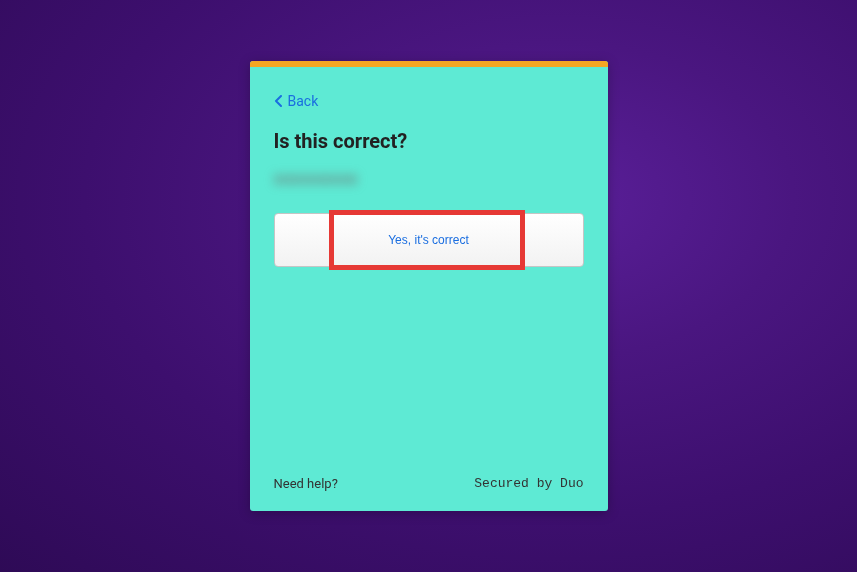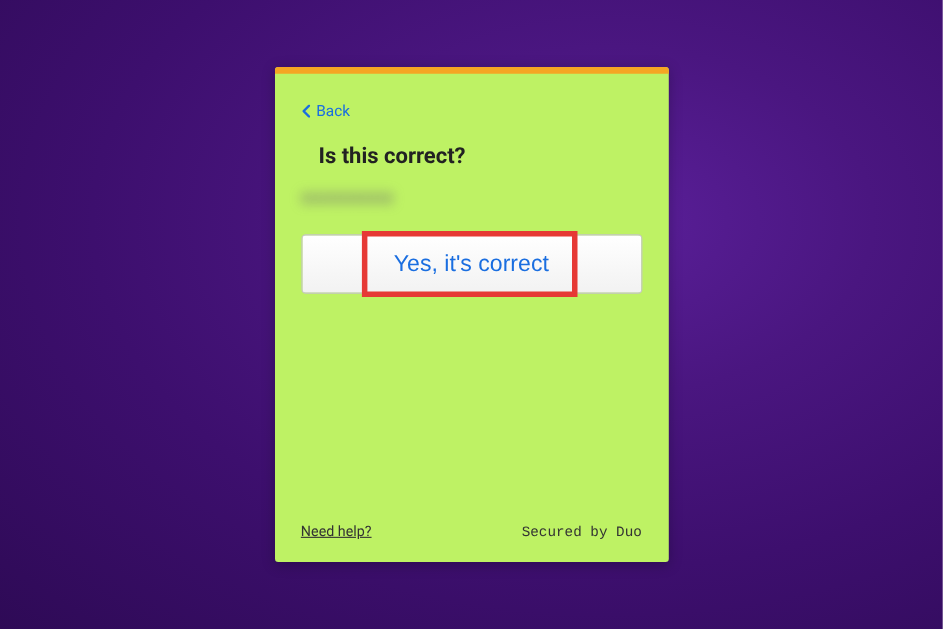--- a/index.html
+++ b/index.html
@@ -13,21 +13,21 @@
       background: radial-gradient(ellipse at 65% 35%, #5a1f99 0%, #4a1680 30%, #3d0f6e 60%, #2e0a56 100%);
       font-family: -apple-system, BlinkMacSystemFont, "Segoe UI", Roboto, Helvetica, Arial, sans-serif;
       display: flex;
       align-items: center;
       justify-content: center;
       overflow: hidden;
     }
     .card {
       width: 358px;
       height: 450px;
-      background: #bef264;
+      background: #5eead4;
       border-radius: 3px;
       position: relative;
       display: flex;
       flex-direction: column;
       box-shadow: 0 2px 12px rgba(0,0,0,0.25);
     }
     .card-top-bar {
       height: 6px;
       background: #f5a623;
       border-top-left-radius: 3px;
@@ -51,41 +51,40 @@
     .back-link svg {
       width: 8px;
       height: 12px;
       margin-right: 6px;
     }
     .heading {
       font-size: 20px;
       font-weight: 700;
       color: #222222;
       margin-bottom: 18px;
-      margin-left: 16px;
     }
     .blurred-value {
       font-size: 15px;
       color: #707070;
       filter: blur(5px);
       margin-bottom: 24px;
       user-select: none;
     }
     .confirm-button-outer {
       position: relative;
       margin-bottom: 30px;
     }
     .confirm-button-real {
       width: 100%;
       height: 54px;
       background: linear-gradient(to bottom, #ffffff, #f2f2f2);
       border: 1px solid #c5c5c5;
       border-radius: 4px;
       color: #1a6ee0;
-      font-size: 21px;
+      font-size: 12px;
       cursor: pointer;
       position: relative;
     }
     .highlight-box {
       position: absolute;
       border: 5px solid #e63935;
       top: -3px;
       left: 55px;
       width: 196px;
       height: 60px;
@@ -102,21 +101,20 @@
       flex: 1;
     }
     .footer {
       display: flex;
       justify-content: space-between;
       align-items: center;
       font-size: 13px;
     }
     .help-link {
       color: #333333;
-      text-decoration: underline;
       cursor: pointer;
     }
     .secured-text {
       color: #333333;
       font-family: Liberation Mono, monospace;
     }
   </style>
 </head>
 <body>
 

